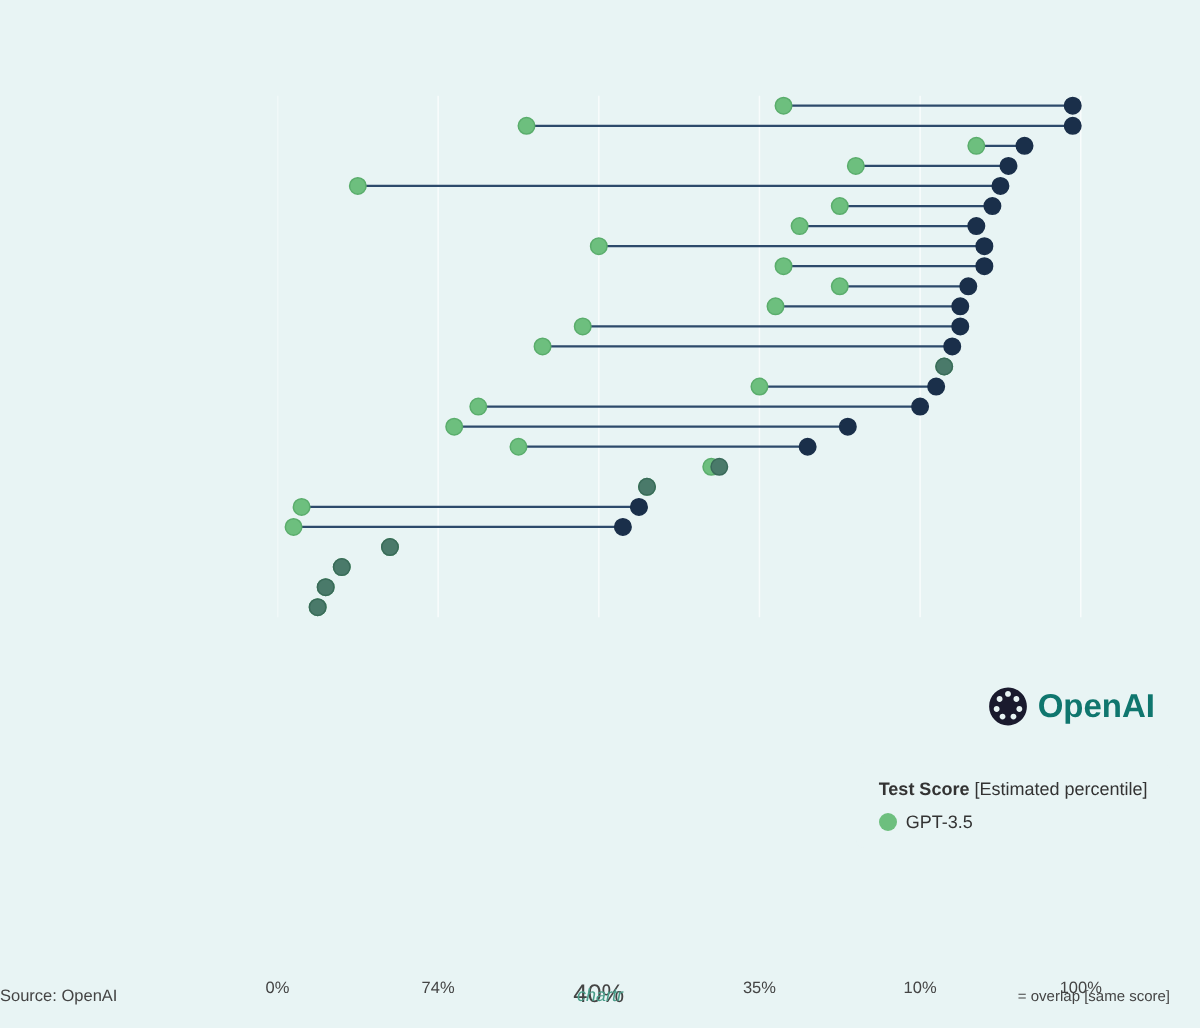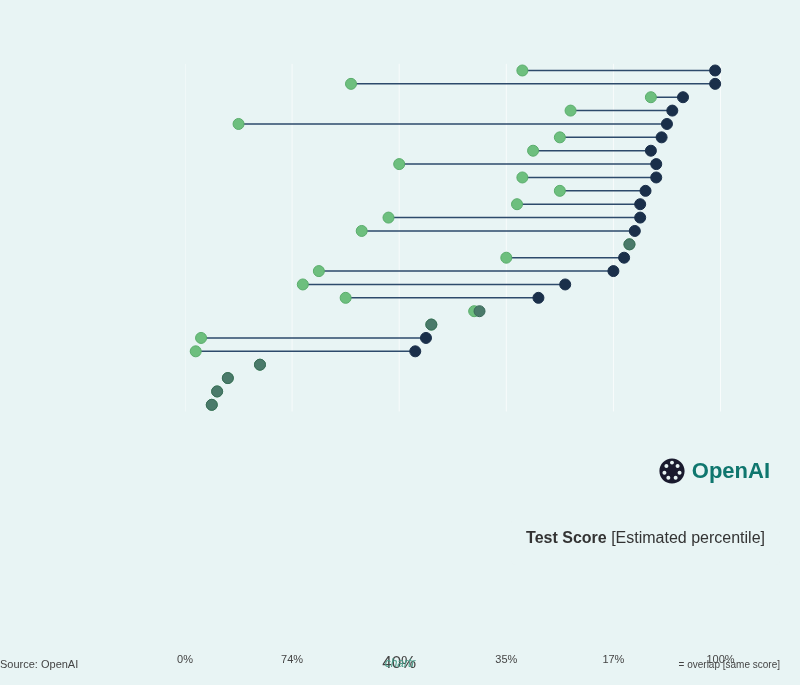--- a/index.html
+++ b/index.html
@@ -24,21 +24,21 @@
     }
     .legend-box {
       position: absolute;
       right: 20px;
       bottom: 120px;
       background: rgba(232,244,244,0.9);
       padding: 10px 15px;
       border-radius: 5px;
     }
     .legend-title {
-      font-size: 16px;
+      font-size: 12px;
       color: #333;
       margin-bottom: 8px;
     }
     .legend-title span {
       font-weight: bold;
     }
     .legend-item {
       display: flex;
       align-items: center;
       gap: 6px;
@@ -181,34 +181,38 @@
         <circle cx="5.3999999999999995%" cy="61.71153846153847%" r="5.5" fill="#4a7a6a" stroke="#3a6a5a" stroke-width="1"></circle>
         <circle cx="4.5%" cy="63.90384615384616%" r="5.5" fill="#6dbf7e" stroke="#5aad6c" stroke-width="1"></circle>
         <circle cx="4.5%" cy="63.90384615384616%" r="5.5" fill="#4a7a6a" stroke="#3a6a5a" stroke-width="1"></circle>
       </svg>
 
     <div style="position:absolute;bottom:-28px;left:0;right:0;display:flex;justify-content:space-between;" id="x-axis">
         <div style="font-size: 11px; color: rgb(68, 68, 68); position: absolute; transform: translateX(-50%); left: 0%;">0%</div>
         <div style="font-size: 11px; color: rgb(68, 68, 68); position: absolute; transform: translateX(-50%); left: 18%;">74%</div>
         <div style="font-size: 17px; color: rgb(68, 68, 68); position: absolute; transform: translateX(-50%); left: 36%;">40%</div>
         <div style="font-size: 11px; color: rgb(68, 68, 68); position: absolute; transform: translateX(-50%); left: 54%;">35%</div>
-        <div style="font-size: 11px; color: rgb(68, 68, 68); position: absolute; transform: translateX(-50%); left: 72%;">17%</div>
+        <div style="font-size: 11px; color: rgb(68, 68, 68); position: absolute; transform: translateX(-50%); left: 72%;">10%</div>
         <div style="font-size: 11px; color: rgb(68, 68, 68); position: absolute; transform: translateX(-50%); left: 90%;">100%</div>
       </div>
   </div>
 
   <div class="openai-logo">
     <svg width="28" height="28" viewBox="0 0 100 100">
       <path fill="#1a1a2e" d="M50 5C25.1 5 5 25.1 5 50s20.1 45 45 45 45-20.1 45-45S74.9 5 50 5zm0 8c3.9 0 7 3.1 7 7s-3.1 7-7 7-7-3.1-7-7 3.1-7 7-7zm-20 12c3.9 0 7 3.1 7 7s-3.1 7-7 7-7-3.1-7-7 3.1-7 7-7zm40 0c3.9 0 7 3.1 7 7s-3.1 7-7 7-7-3.1-7-7 3.1-7 7-7zm-47 24c3.9 0 7 3.1 7 7s-3.1 7-7 7-7-3.1-7-7 3.1-7 7-7zm54 0c3.9 0 7 3.1 7 7s-3.1 7-7 7-7-3.1-7-7 3.1-7 7-7zm-40 18c3.9 0 7 3.1 7 7s-3.1 7-7 7-7-3.1-7-7 3.1-7 7-7zm26 0c3.9 0 7 3.1 7 7s-3.1 7-7 7-7-3.1-7-7 3.1-7 7-7z"></path>
     </svg>
     <span class="openai-text">OpenAI</span>
   </div>
 
   <div class="legend-box">
     <div class="legend-title">
       <span>Test Score</span> <span style="font-weight:normal">[Estimated percentile]</span>
     </div>
+    <div class="legend-item">
+      <div class="legend-dot" style="background:#6dbf7e;"></div>
+      <span>GPT-3.5</span>
+    </div>
   </div>
 
   <div class="source-text">Source: OpenAI</div>
   <div class="chartr-text">chartr</div>
   <div class="overlap-text">= overlap [same score]</div>
 </div>
 
 </body></html>

